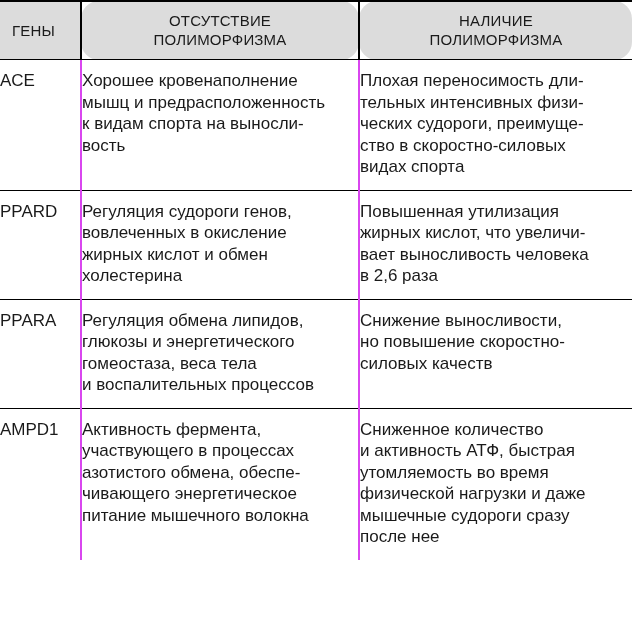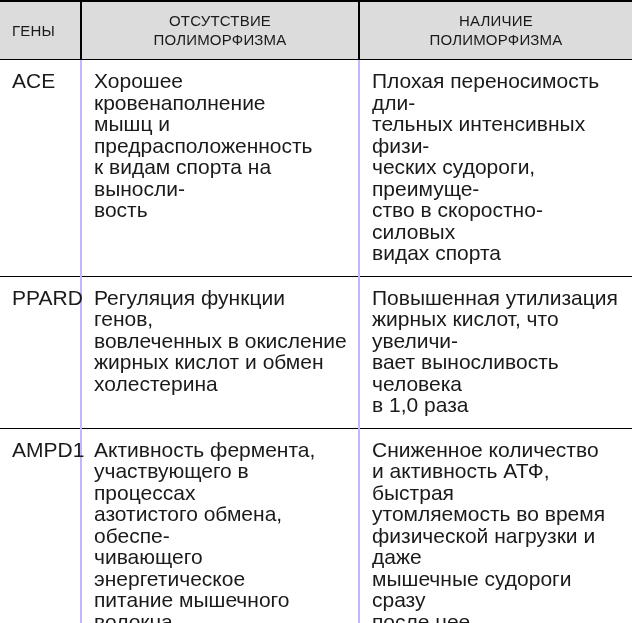--- a/index.html
+++ b/index.html
@@ -40,36 +40,37 @@
     height: 35px;
     box-sizing: border-box;
   }
   .gene-table thead th.h-gene {
     text-align: left;
     padding-left: 12px;
     margin-top: 37px;
   }
   .gene-table thead th.h-center {
     text-align: center;
+    border-radius: 18px;
   }
   .gene-table thead th.div-left {
     border-left: 2px solid #000000;
   }
 
   
   .gene-table tbody td {
     border-bottom: 1px solid #000000;
     vertical-align: top;
-    font-size: 21px;
+    font-size: 17px;
     line-height: 21.5px;
-    padding: 10px 11px 12px 12px;
+    padding: 10px 11px 12px 0;
     box-sizing: border-box;
   }
   .gene-table tbody td.div-left {
-    border-left: 2px solid #c4b5fd;
+    border-left: 2px solid #d946ef;
   }
   .gene-table tbody tr:last-child td {
     border-bottom: none;
   }
   .cell-gene {
     white-space: nowrap;
   }
   .cell-text {
     white-space: pre-line;
   }
@@ -107,28 +108,38 @@
 к видам спорта на выносли-
 вость</td>
       <td class="cell-text div-left">Плохая переносимость дли-
 тельных интенсивных физи-
 ческих судороги, преимуще-
 ство в скоростно-силовых
 видах спорта</td>
     </tr>
     <tr class="r2">
       <td class="cell-gene">PPARD</td>
-      <td class="cell-text div-left">Регуляция функции генов,
+      <td class="cell-text div-left">Регуляция судороги генов,
 вовлеченных в окисление
 жирных кислот и обмен
 холестерина</td>
       <td class="cell-text div-left">Повышенная утилизация
 жирных кислот, что увеличи-
 вает выносливость человека
-в 1,0 раза</td>
+в 2,6 раза</td>
+    </tr>
+    <tr class="r3">
+      <td class="cell-gene">PPARA</td>
+      <td class="cell-text div-left">Регуляция обмена липидов,
+глюкозы и энергетического
+гомеостаза, веса тела
+и воспалительных процессов</td>
+      <td class="cell-text div-left">Снижение выносливости,
+но повышение скоростно-
+силовых качеств</td>
     </tr>
     <tr class="r5">
       <td class="cell-gene">AMPD1</td>
       <td class="cell-text div-left">Активность фермента,
 участвующего в процессах
 азотистого обмена, обеспе-
 чивающего энергетическое
 питание мышечного волокна</td>
       <td class="cell-text div-left">Сниженное количество
 и активность АТФ, быстрая

